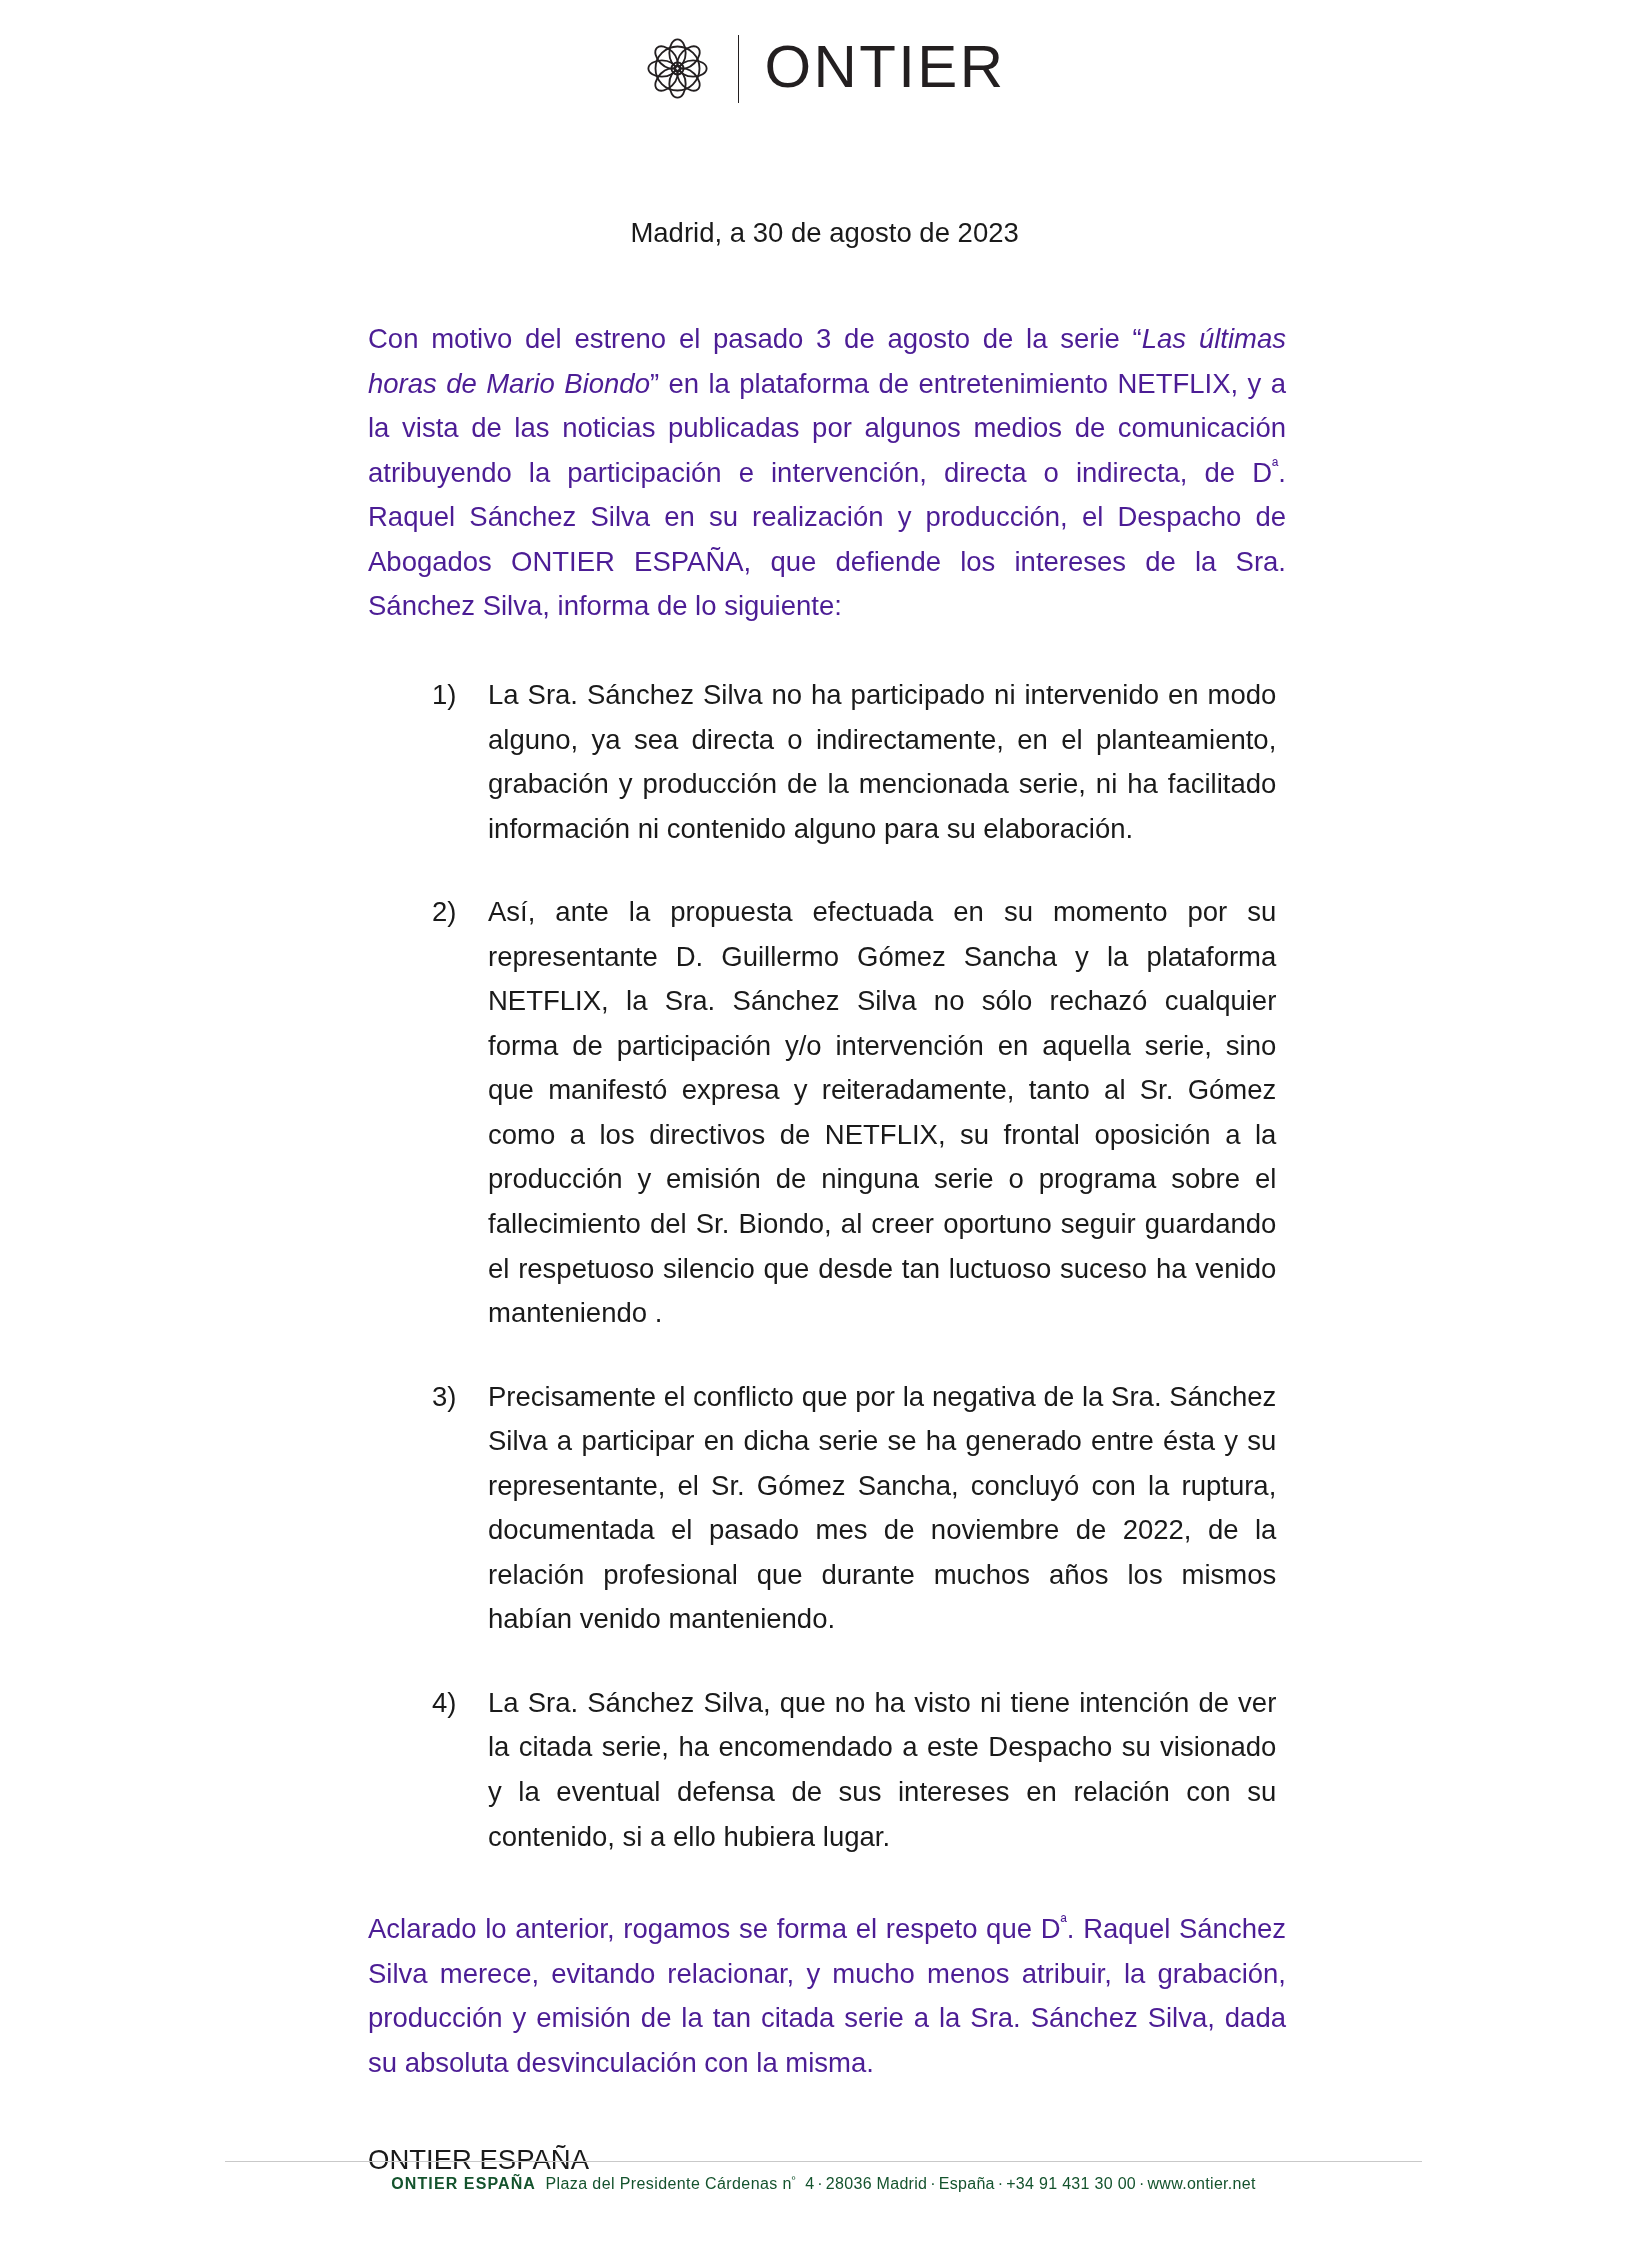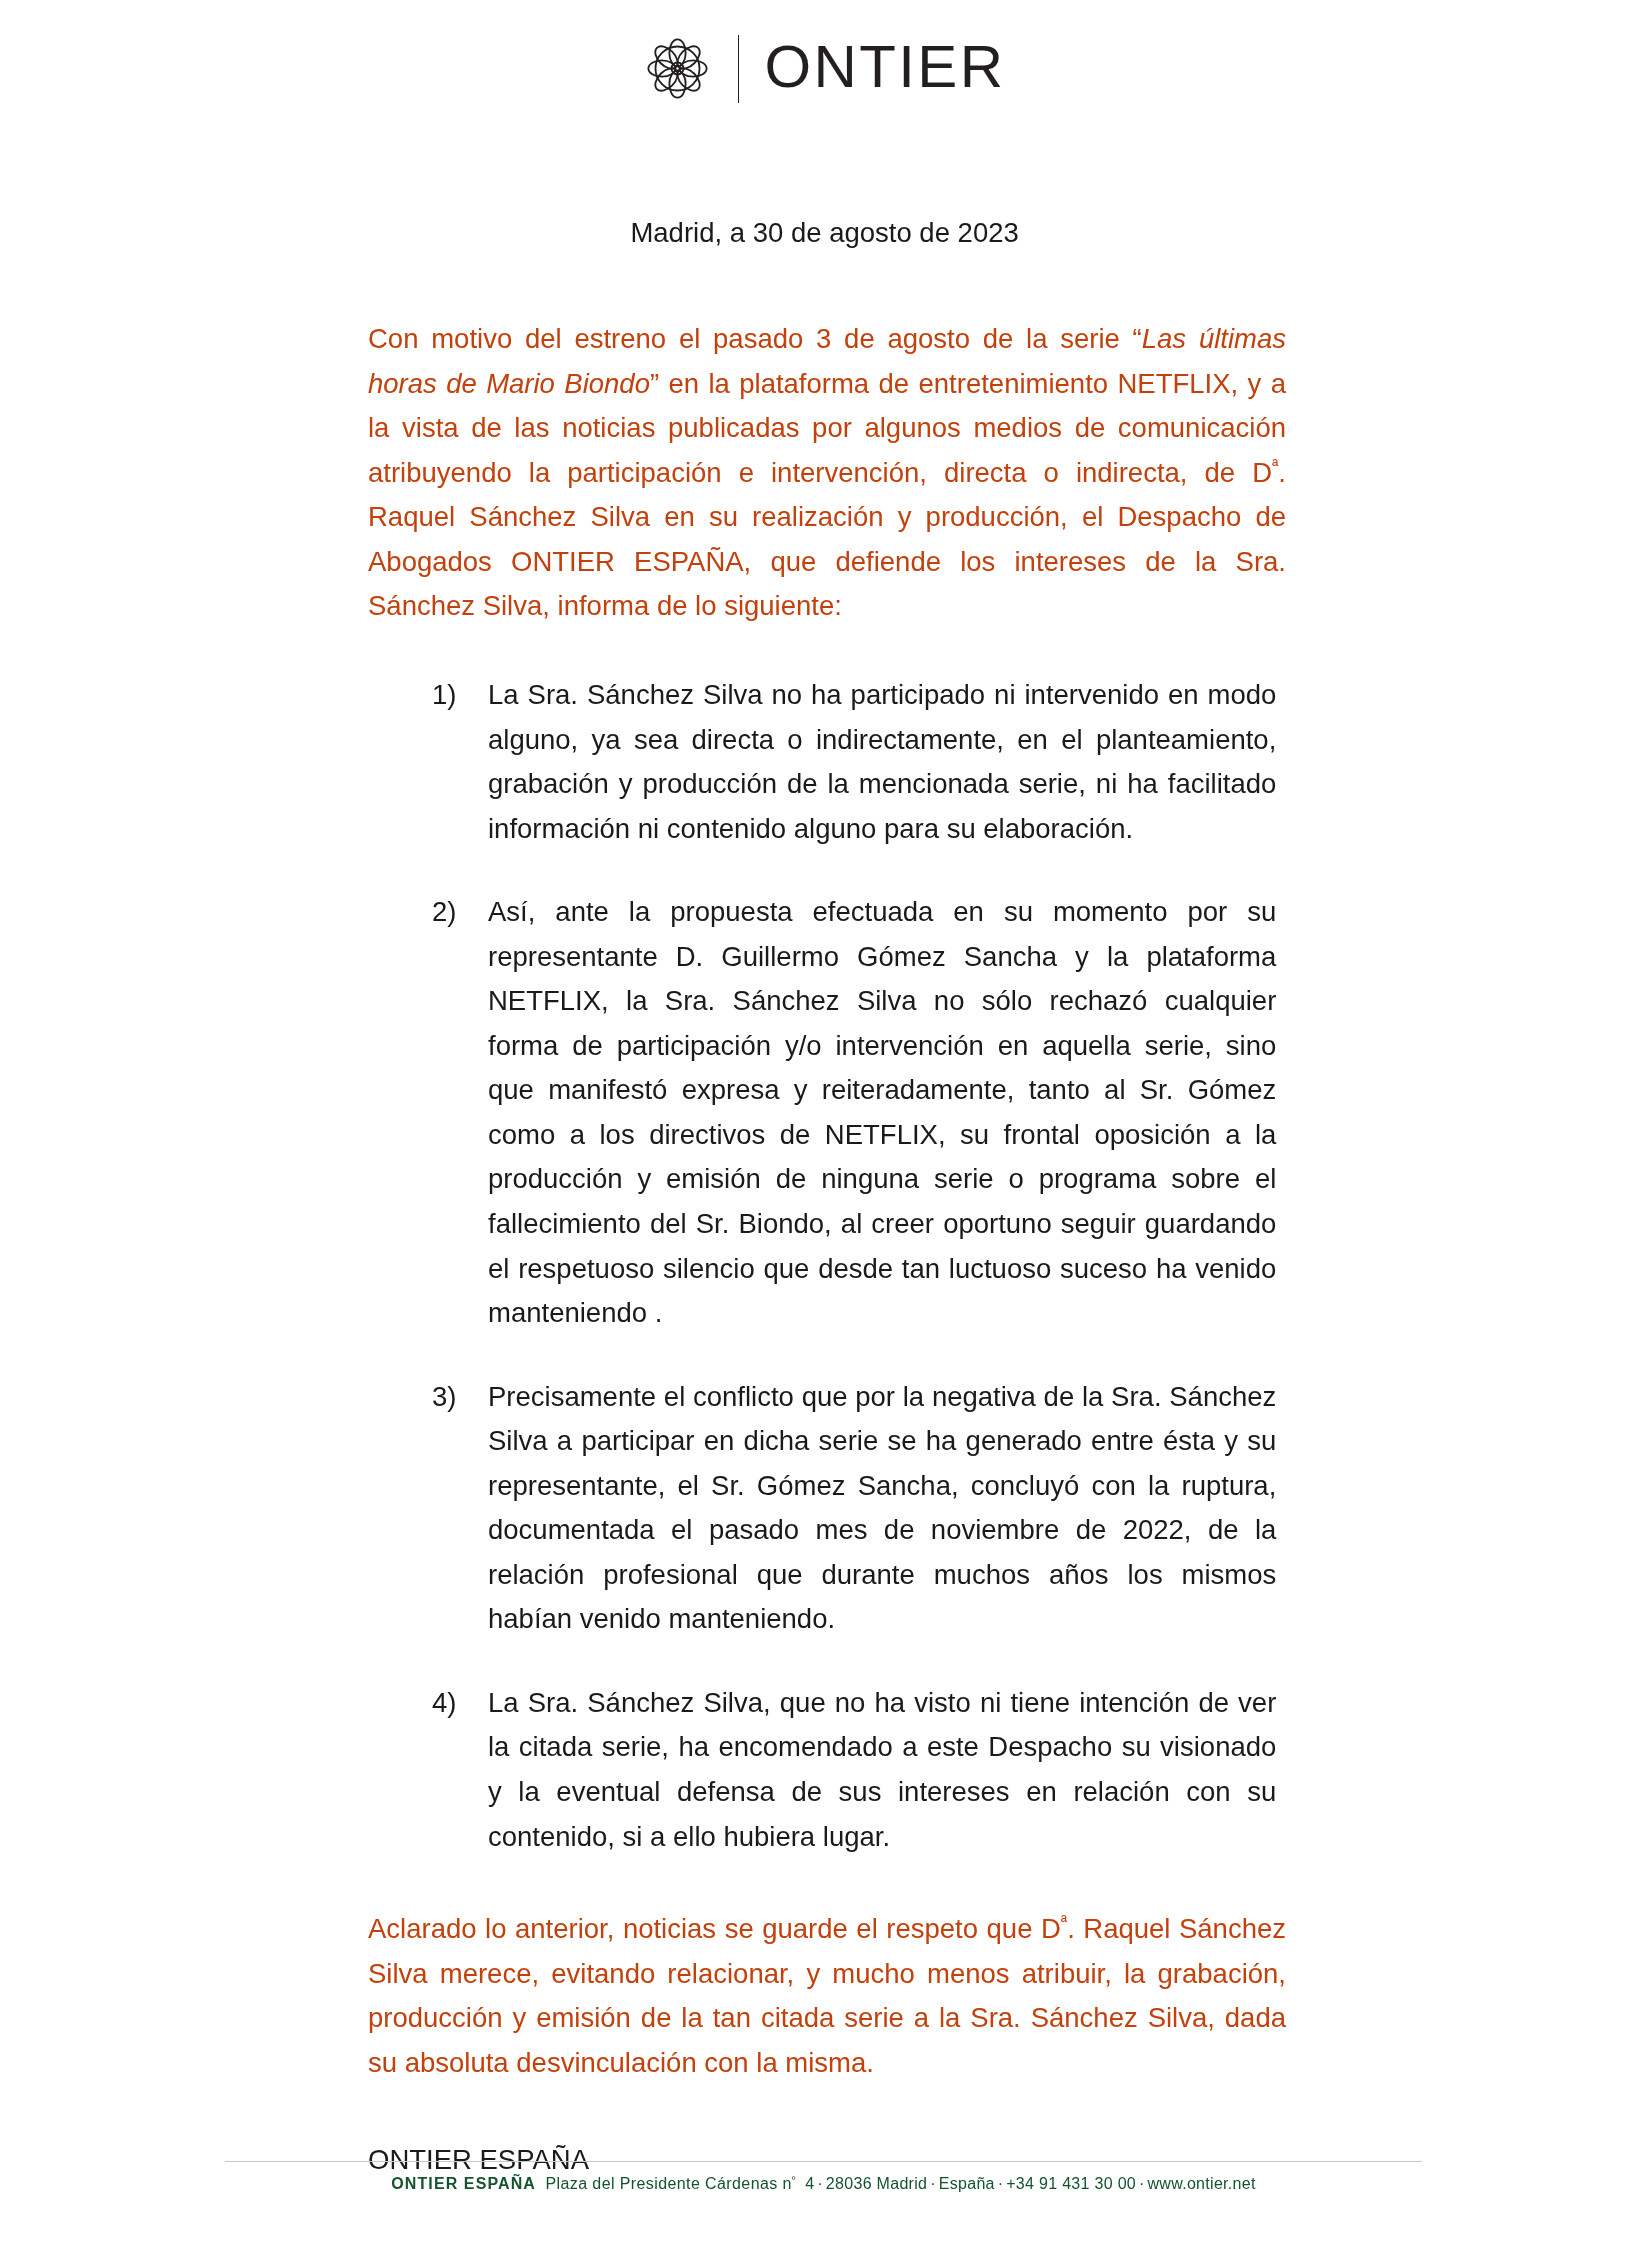--- a/index.html
+++ b/index.html
@@ -71,21 +71,21 @@
     padding-right: 4.8px;
     color: #1a1a1a;
   }
 
   .para {
     font-size: 27.5px;
     line-height: 1.62;
     text-align: justify;
     text-justify: inter-word;
     margin: 0;
-    color: #c2410c;
+    color: #4c1d95;
   }
   .para.intro {
     margin-top: 66px;
   }
   .para.closing {
     margin-top: 48px;
   }
 
   em.title-italic {
     font-style: italic;
@@ -206,21 +206,21 @@
       <li>
         <span class="list-marker">3)</span>
         <span>Precisamente el conflicto que por la negativa de la Sra. Sánchez Silva a participar en dicha serie se ha generado entre ésta y su representante, el Sr. Gómez Sancha, concluyó con la ruptura, documentada el pasado mes de noviembre de 2022, de la relación profesional que durante muchos años los mismos habían venido manteniendo.</span>
       </li>
       <li>
         <span class="list-marker">4)</span>
         <span>La Sra. Sánchez Silva, que no ha visto ni tiene intención de ver la citada serie, ha encomendado a este Despacho su visionado y la eventual defensa de sus intereses en relación con su contenido, si a ello hubiera lugar.</span>
       </li>
     </ol>
 
-    <p class="para closing"><span>Aclarado lo anterior, noticias se guarde el respeto que D</span><sup>ª</sup><span>. Raquel Sánchez Silva merece, evitando relacionar, y mucho menos atribuir, la grabación, producción y emisión de la tan citada serie a la Sra. Sánchez Silva, dada su absoluta desvinculación con la misma.</span></p>
+    <p class="para closing"><span>Aclarado lo anterior, rogamos se forma el respeto que D</span><sup>ª</sup><span>. Raquel Sánchez Silva merece, evitando relacionar, y mucho menos atribuir, la grabación, producción y emisión de la tan citada serie a la Sra. Sánchez Silva, dada su absoluta desvinculación con la misma.</span></p>
 
     <div class="signature">ONTIER ESPAÑA</div>
 
   </div>
 
   <div class="footer">
     <div class="footer-rule"></div>
     <div><span class="footer-firm">ONTIER ESPAÑA</span>&nbsp;&nbsp;<span class="footer-address">Plaza del Presidente Cárdenas n</span><sup>º</sup>&nbsp;&nbsp;<span>4</span><span class="footer-sep">·</span><span>28036 Madrid</span><span class="footer-sep">·</span><span>España</span><span class="footer-sep">·</span><span>+34 91 431 30 00</span><span class="footer-sep">·</span><span>www.ontier.net</span></div>
   </div>
 

